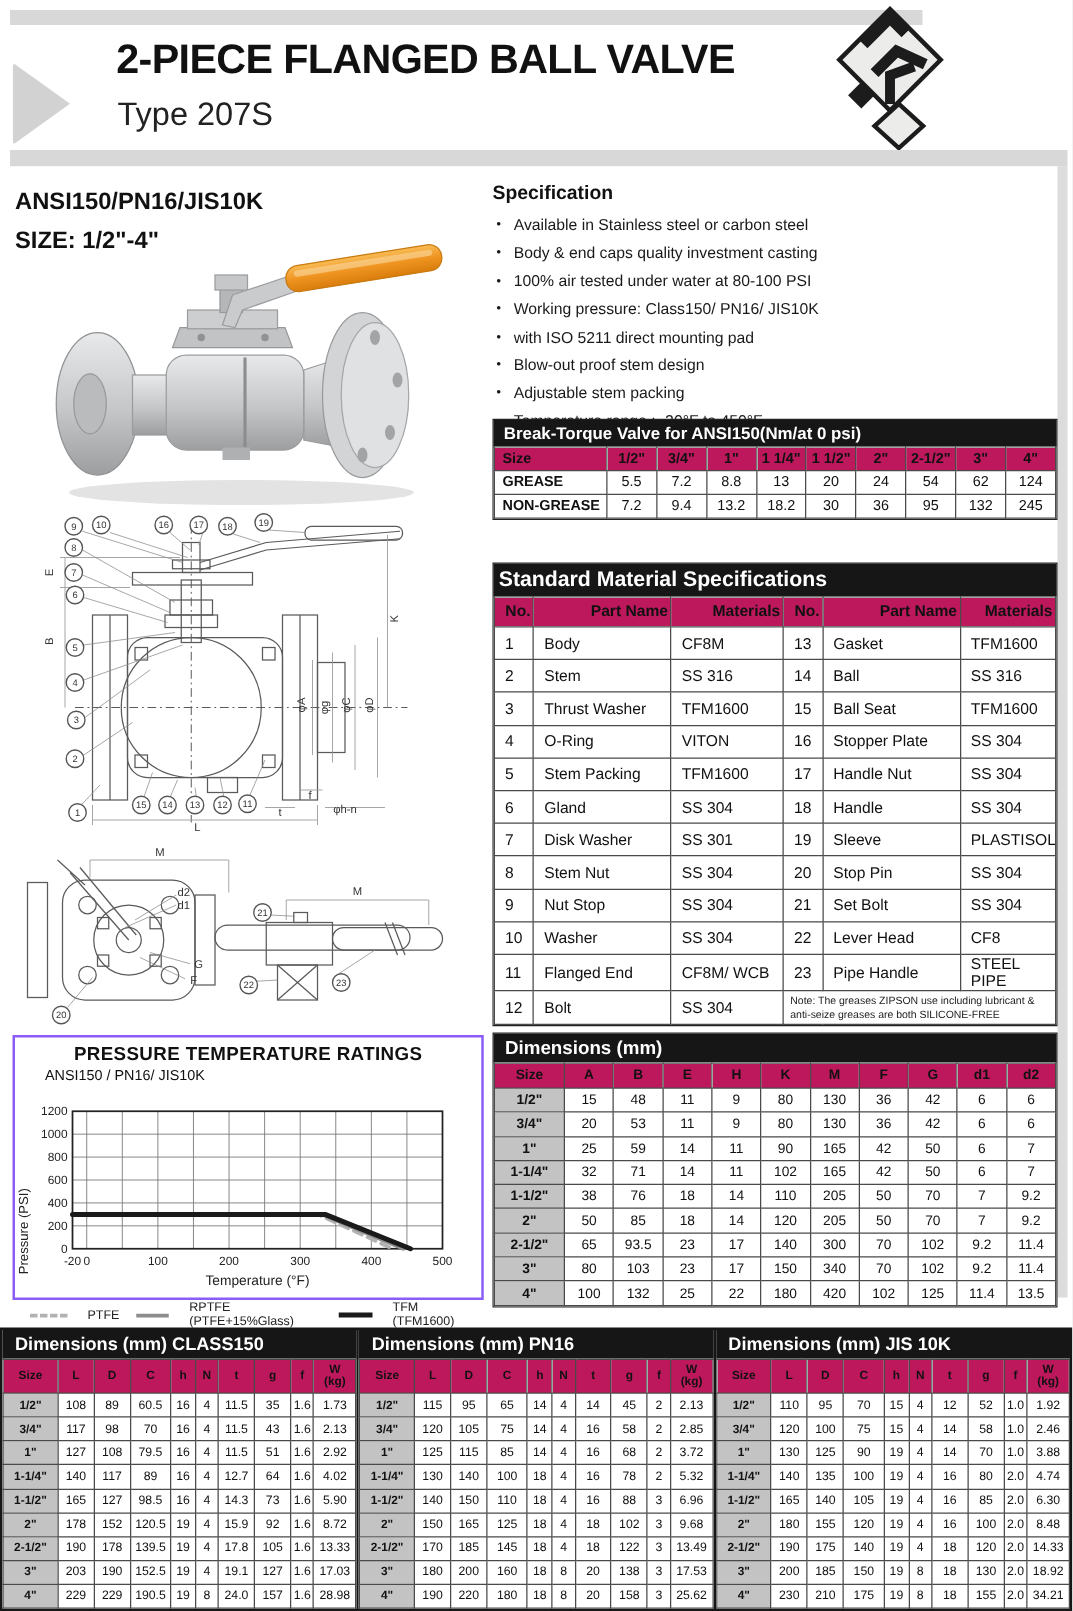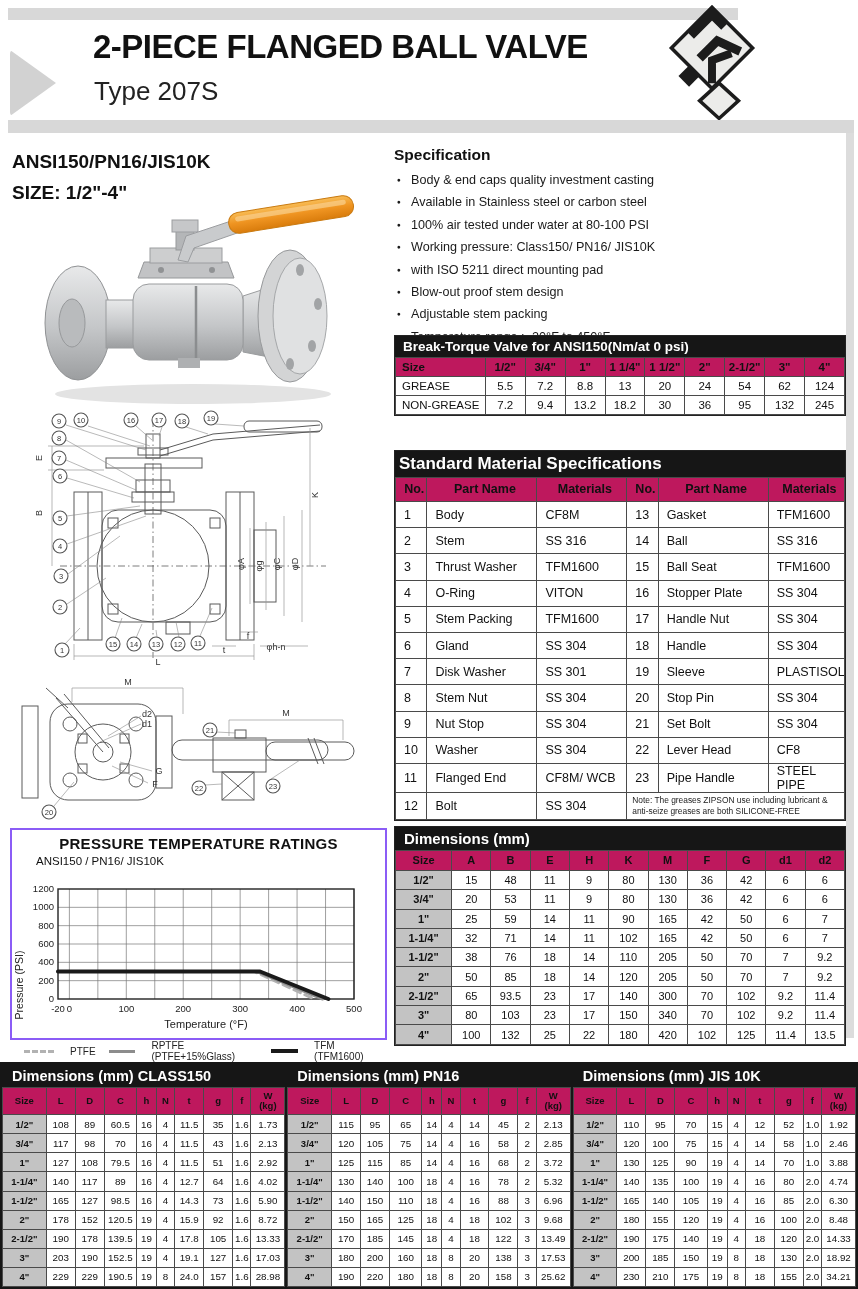--- a/index.html
+++ b/index.html
@@ -43,25 +43,25 @@
 
   .blackbar{background:#161616;color:#fff;font-weight:800}
   .grid{border-collapse:collapse;width:100%;background:#fff;table-layout:fixed}
   .grid th,.grid td{border:1px solid #4a4a4a;text-align:center;padding:0 2px;overflow:hidden}
   .grid thead th{background:#be185d;font-weight:700;white-space:pre-line;line-height:1.05}
 
   #bt{position:absolute;left:394px;top:335px;width:452px;border:1px solid #222}
   #bt .blackbar{font-size:13.5px;padding:3px 8px}
   #bt .grid th,#bt .grid td{font-size:11.5px;height:19px}
   #bt .grid th:first-child{width:20%;text-align:left;padding-left:6px}
-  #bt .grid td.rh{font-weight:400;text-align:left;padding-left:6px}
+  #bt .grid td.rh{font-weight:700;text-align:left;padding-left:6px}
 
   #mat{position:absolute;left:394px;top:450px;width:452px;border:1px solid #222}
   #mat .blackbar{font-size:17px;padding:3px 4px}
-  #mat .grid th{font-size:12.5px;height:24px;text-align:center;padding-left:8px}
+  #mat .grid th{font-size:12.5px;height:24px;text-align:right;padding-left:8px}
   #mat .grid td{font-size:12.5px;height:26.2px;text-align:left;padding-left:8px}
   #mat .grid th:nth-child(1),#mat .grid th:nth-child(4){width:7%}
   #mat .grid th:nth-child(2),#mat .grid th:nth-child(5){width:24.5%}
   #mat .grid th:nth-child(3){width:20%}
   #mat .grid td.note{font-size:8.4px;line-height:1.3;padding:2px 5px;font-weight:400;color:#222}
 
   #dimbig{position:absolute;left:394px;top:826px;width:452px;border:1px solid #222}
   #dimbig .blackbar{font-size:15px;padding:3px 9px}
   #dimbig .grid th{font-size:11px;height:20px}
   #dimbig .grid td{font-size:11px;height:19.3px}
@@ -390,22 +390,22 @@
         <span class="lg-item">
           <span class="lg-line" style="border-top: 4px solid rgb(26, 26, 26);"></span>
           <span>TFM (TFM1600)</span>
         </span>
       </div>
   </div>
 
   <div id="spec">
     <div id="spec-heading">Specification</div>
     <ul id="spec-list">
+        <li>Available in Stainless steel or carbon steel</li>
         <li>Body &amp; end caps quality investment casting</li>
-        <li>Available in Stainless steel or carbon steel</li>
         <li>100% air tested under water at 80-100 PSI</li>
         <li>Working pressure: Class150/ PN16/ JIS10K</li>
         <li>with ISO 5211 direct mounting pad</li>
         <li>Blow-out proof stem design</li>
         <li>Adjustable stem packing</li>
         <li>Temperature range : -20°F to 450°F</li>
       </ul>
   </div>
 
   <div id="bt">

